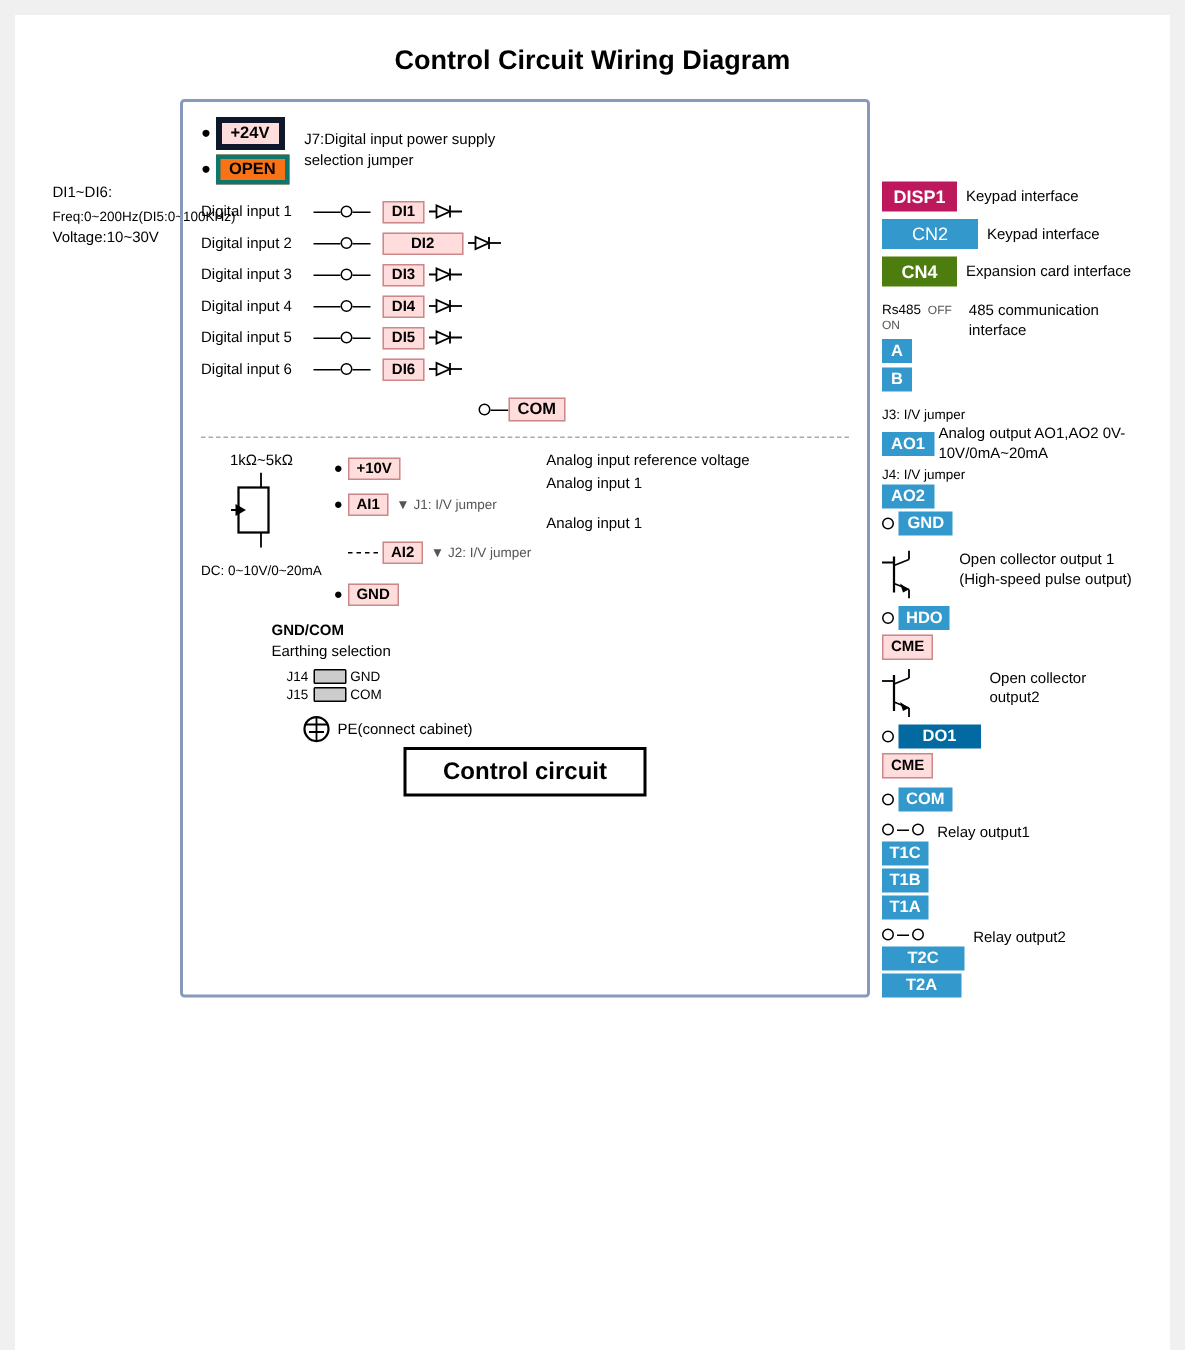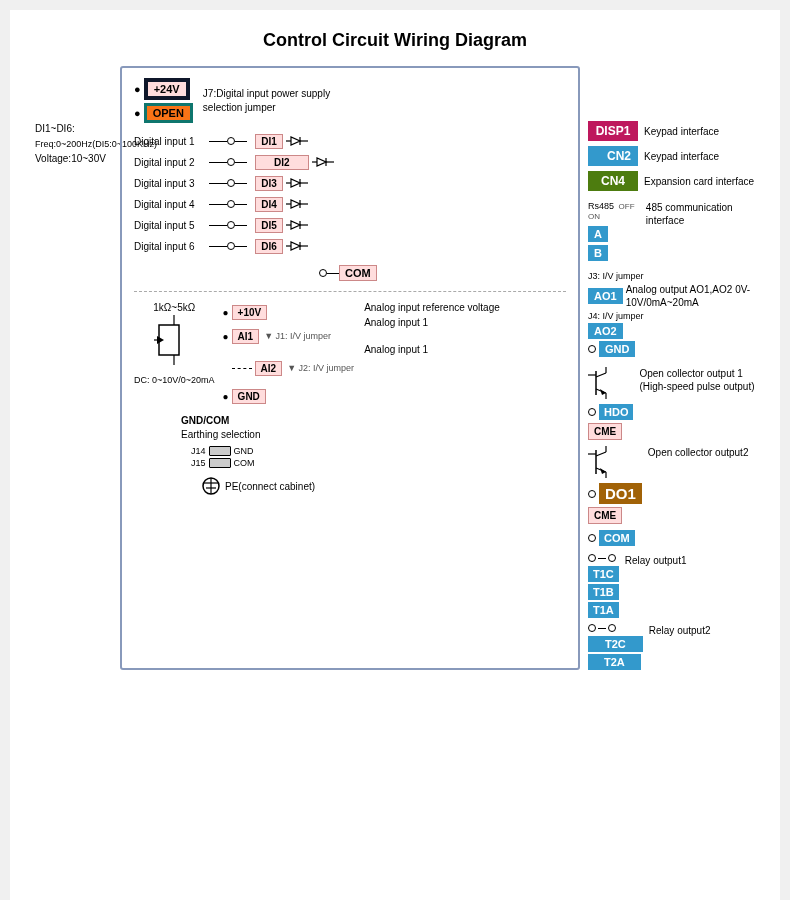--- a/index.html
+++ b/index.html
@@ -243,32 +243,35 @@
           <svg width="20" height="20" viewBox="0 0 20 20">
             <circle cx="10" cy="10" r="8" fill="none" stroke="#000" stroke-width="1.5"></circle>
             <line x1="10" y1="2" x2="10" y2="18" stroke="#000" stroke-width="1.2"></line>
             <line x1="3" y1="7" x2="17" y2="7" stroke="#000" stroke-width="1.2"></line>
             <line x1="5" y1="12" x2="15" y2="12" stroke="#000" stroke-width="1.2"></line>
           </svg>
           <span style="font-size:10px; margin-left:4px;">PE(connect cabinet)</span>
         </div>
       </div>
 
+      <div style="text-align:center; margin-top:10px;">
+        <span style="border:2px solid #000; padding:6px 24px; font-size:16px; font-weight:bold;">Control circuit</span>
+      </div>
 
     </div>
 
     <div style="width:175px; padding-left:8px; display:flex; flex-direction:column; font-size:10px;">
 
       <div style="display:flex; align-items:center; margin-bottom:5px; margin-top:55px;">
         <span style="background:#be185d; color:white; padding:3px 7px; font-size:12px; font-weight:bold; min-width:50px; text-align:center;">DISP1</span>
         <span style="margin-left:6px;">Keypad interface</span>
       </div>
 
       <div style="display:flex; align-items:center; margin-bottom:5px;">
-        <span style="background:#3399cc; color:white; padding:3px 7px; font-size:12px; font-weight:bold; min-width:50px; text-align:right;">CN2</span>
+        <span style="background:#3399cc; color:white; padding:3px 20px; font-size:12px; font-weight:normal; min-width:50px; text-align:left;">CN2</span>
         <span style="margin-left:6px;">Keypad interface</span>
       </div>
 
       <div style="display:flex; align-items:center; margin-bottom:10px;">
         <span style="background:#4d7c0f; color:white; padding:3px 7px; font-size:12px; font-weight:bold; min-width:50px; text-align:center;">CN4</span>
         <span style="margin-left:6px;">Expansion card interface</span>
       </div>
 
       <div style="display:flex; align-items:flex-start; margin-bottom:10px;">
         <div style="display:flex; flex-direction:column; gap:3px;">
@@ -331,21 +334,21 @@
             <line x1="0" y1="8" x2="8" y2="8" stroke="#000" stroke-width="1.2"></line>
             <line x1="8" y1="4" x2="8" y2="28" stroke="#000" stroke-width="1.5"></line>
             <line x1="8" y1="10" x2="18" y2="6" stroke="#000" stroke-width="1.2"></line>
             <line x1="8" y1="22" x2="18" y2="26" stroke="#000" stroke-width="1.2"></line>
             <line x1="18" y1="6" x2="18" y2="0" stroke="#000" stroke-width="1.2"></line>
             <line x1="18" y1="26" x2="18" y2="32" stroke="#000" stroke-width="1.2"></line>
             <polygon points="12,22 18,26 14,28" fill="#000"></polygon>
           </svg>
           <div style="display:flex; align-items:center; gap:3px;">
             <span style="display:inline-block;width:8px;height:8px;border-radius:50%;border:1.5px solid #000;background:white;"></span>
-            <span style="background:#a16207; color:white; padding:2px 6px; font-size:15px; font-weight:bold;">DO1</span>
+            <span style="background:#0369a1; color:white; padding:2px 16px; font-size:11px; font-weight:bold;">DO1</span>
           </div>
           <div style="display:flex; align-items:center; gap:3px;">
             <span style="background:#ffdddd; border:1px solid #cc8888; padding:2px 5px; font-size:10px; font-weight:bold;">CME</span>
           </div>
         </div>
         <span style="margin-left:6px; line-height:1.3;">Open collector output2</span>
       </div>
 
       <div style="display:flex; align-items:flex-start; margin-bottom:8px;">
         <div style="display:flex; align-items:center; gap:3px;">

